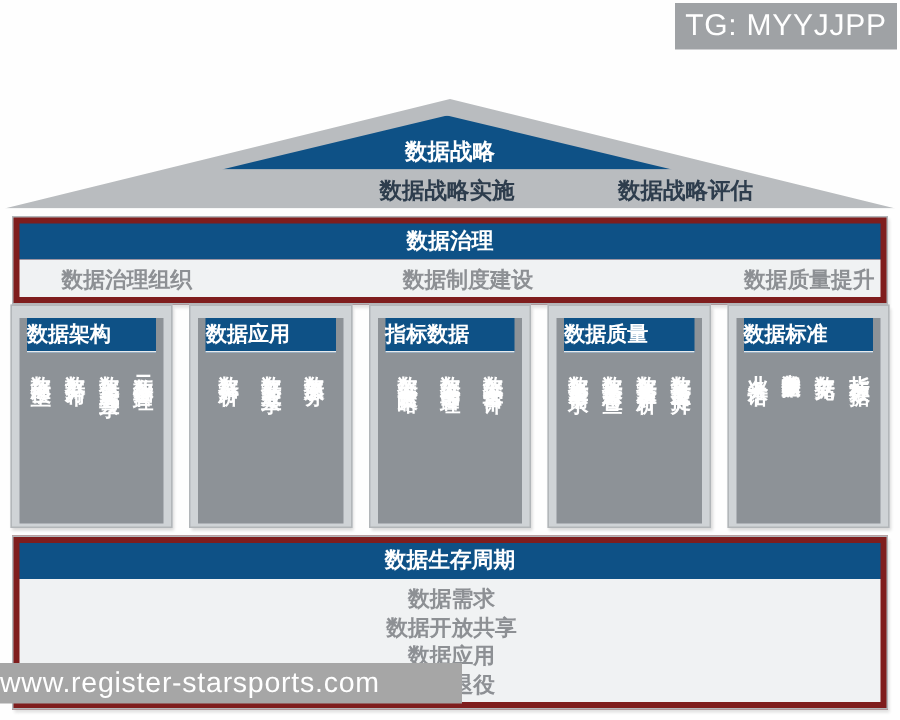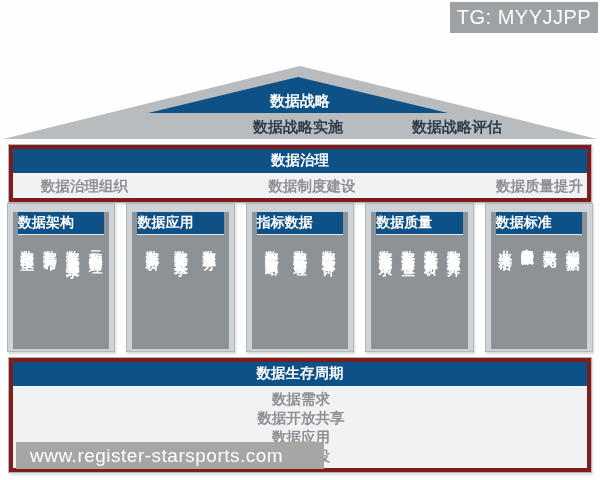--- a/index.html
+++ b/index.html
@@ -83,23 +83,23 @@
   }
   .vitem {
     writing-mode:vertical-rl; text-orientation:upright;
     color:#ffffff; font-weight:bold; font-size:13.5px;
     letter-spacing:2.5px; line-height:1.3;
   }
   .vitem.tight { font-size:12.5px; letter-spacing:0.5px; }
 
   
   .site-wm {
-    position:absolute; left:16px; top:442px; width:308px; height:27px;
+    position:absolute; left:0; top:442px; width:308px; height:27px;
     background:#a6a6a6; color:#ffffff; font-size:19px;
-    line-height:27px; padding-left:14px; letter-spacing:0.5px;
+    line-height:27px; letter-spacing:0.5px;
   }
 </style>
 </head>
 <body>
 
 <div id="stage">
 
   <div class="tg-badge">
     <span>TG: MYYJJPP</span>
   </div>

